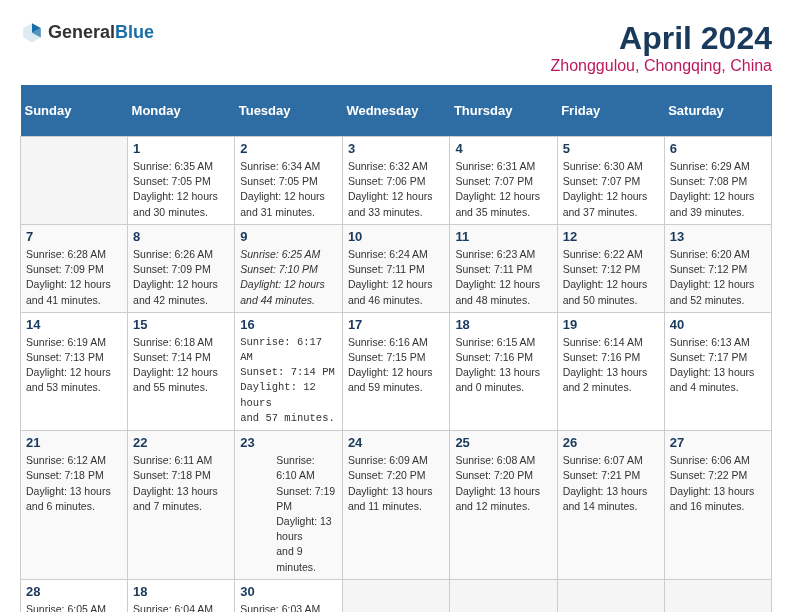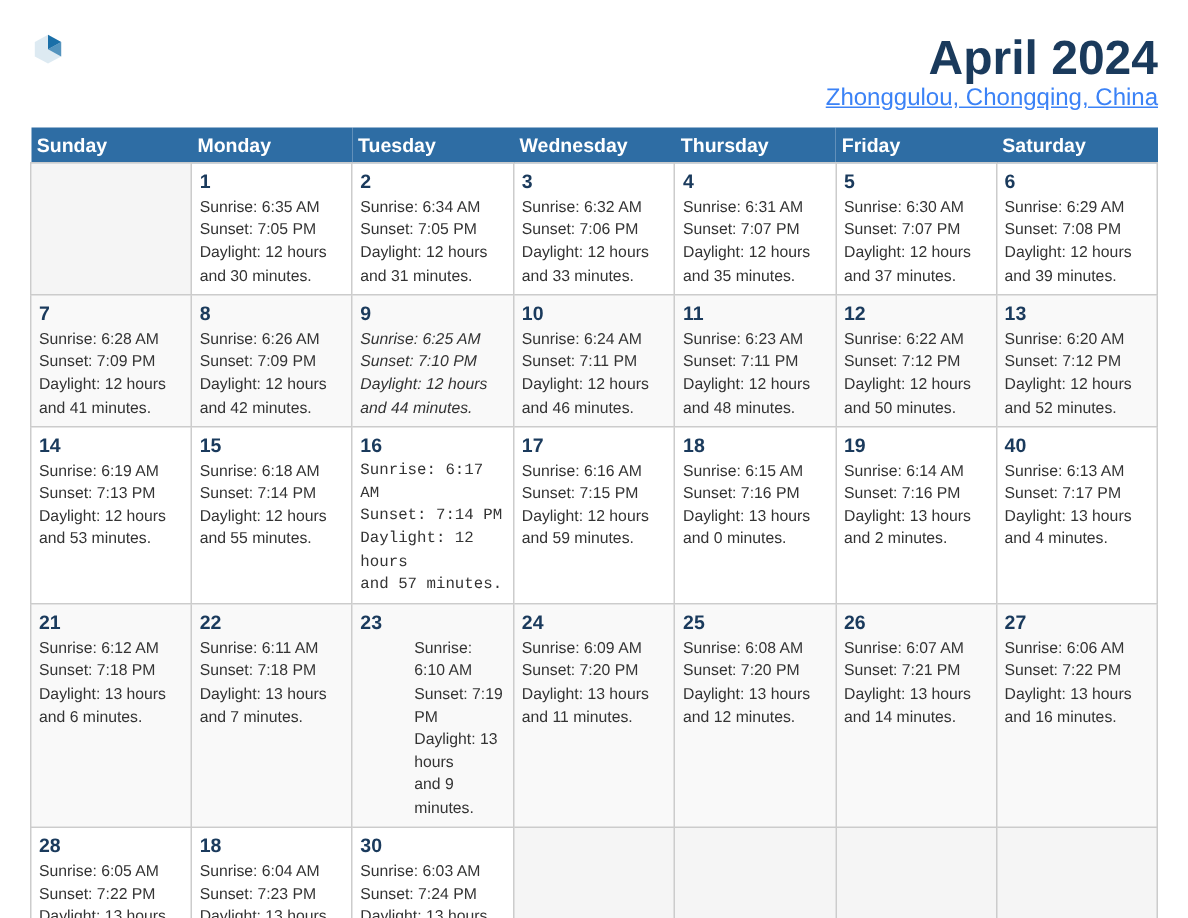--- a/index.html
+++ b/index.html
@@ -38,32 +38,31 @@
     .title-area {
       text-align: right;
     }
     .main-title {
       font-size: 32px;
       font-weight: bold;
       color: #1a3a5c;
     }
     .subtitle {
       font-size: 16px;
-      color: #3b82f6;
-      text-decoration: underline;
+      color: #be185d;
     }
     table {
       width: 100%;
       border-collapse: collapse;
       font-size: 11px;
     }
     thead tr th {
       background-color: #2e6da4;
       color: #fff;
-      padding: 4px 4px;
+      padding: 18px 4px;
       text-align: left;
       font-size: 13px;
       font-weight: bold;
     }
     tbody tr td {
       border: 1px solid #ccc;
       padding: 4px 5px;
       vertical-align: top;
       width: 108px;
     }
@@ -95,20 +94,26 @@
 </head>
 <body>
 
 <div class="header-area">
   <div class="logo">
     <svg class="logo-icon" viewBox="0 0 30 30">
       <polygon points="15,4 26,10 26,22 15,28 4,22 4,10" fill="#1a6fa8" opacity="0.15"></polygon>
       <polygon points="15,4 26,10 15,16" fill="#1a6fa8"></polygon>
       <polygon points="15,16 26,10 26,22" fill="#1a6fa8" opacity="0.7"></polygon>
     </svg>
+    <div>
+      <div style="display:flex; align-items:baseline;">
+        <span class="logo-text-general">General</span>
+        <span class="logo-text-blue">Blue</span>
+      </div>
+    </div>
   </div>
   <div class="title-area">
     <div class="main-title">April 2024</div>
     <div class="subtitle">Zhonggulou, Chongqing, China</div>
   </div>
 </div>
 
 <table>
   <thead>
     <tr>

